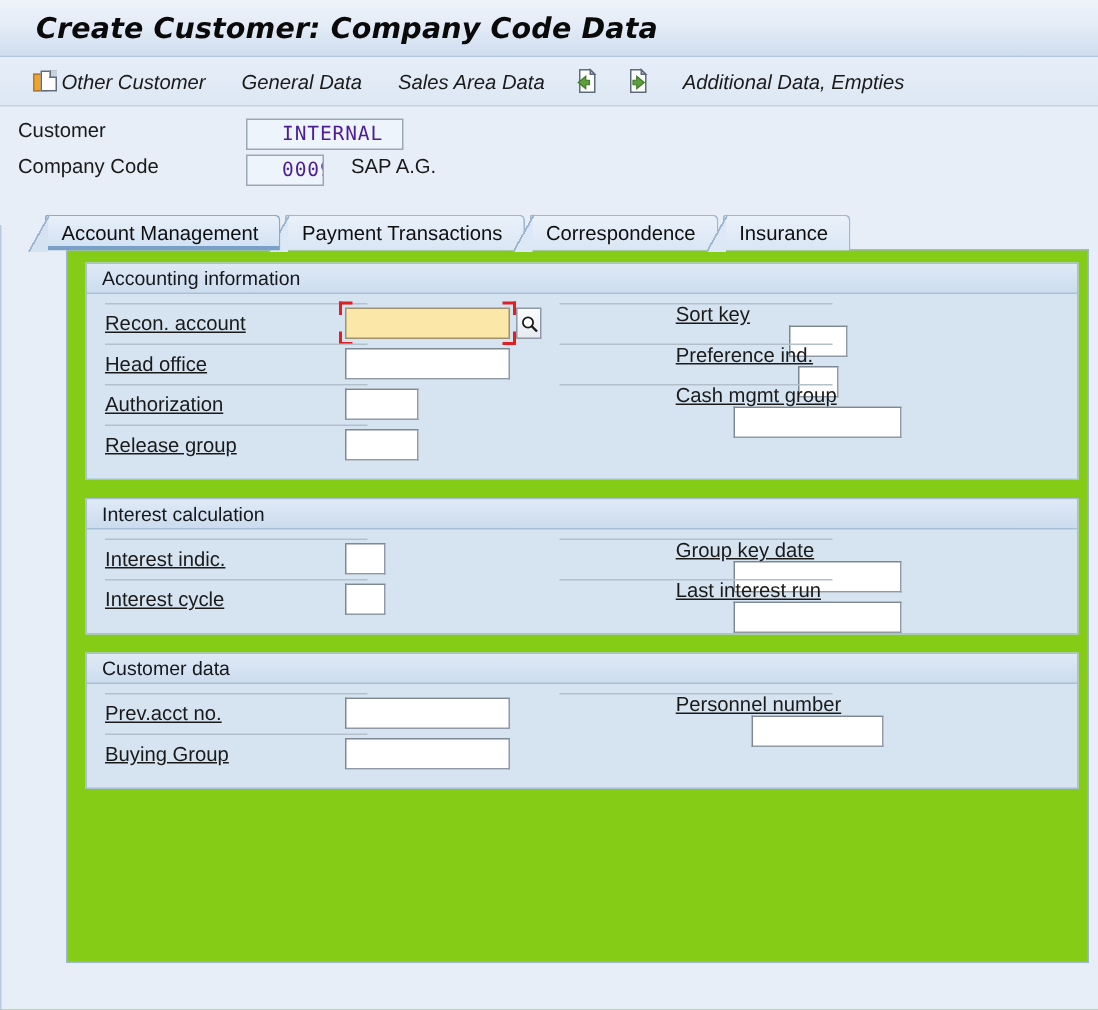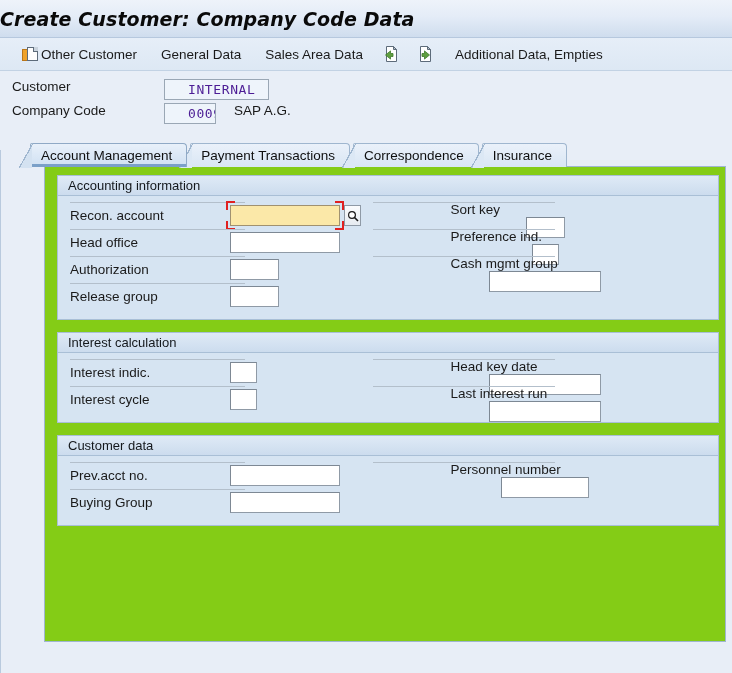--- a/index.html
+++ b/index.html
@@ -17,20 +17,21 @@
     position: relative;
   }
 
   
   .titlebar {
     height: 38px;
     background: linear-gradient(to bottom, #eef3fa 0%, #e4ecf7 45%, #cfddee 100%);
     border-bottom: 1px solid #b6c8de;
     display: flex;
     align-items: center;
+    padding-left: 24px;
     box-sizing: border-box;
   }
   .titlebar .title {
     font-family: "DejaVu Sans", sans-serif;
     font-size: 19px;
     font-weight: bold;
     font-style: italic;
     color: #0a0a0a;
     letter-spacing: 0.1px;
   }
@@ -52,21 +53,21 @@
     padding: 0 7px;
     margin-right: 6px;
     cursor: default;
     font-size: 13.5px;
     color: #1a1a1a;
     border: 1px solid transparent;
     border-radius: 2px;
     white-space: nowrap;
   }
   .tb-item.icon-only { padding: 0 4px; }
-  .tb-item .lbl { margin-left: 2px; }
+  .tb-item .lbl { margin-left: 2px; font-style: italic; }
 
   
   .ic-othercust { position: relative; width: 17px; height: 16px; }
   .ic-othercust .sq-orange {
     position: absolute; left: 0; top: 3px; width: 10px; height: 12px;
     background: #f0a32a; border: 1px solid #b9761a;
     box-sizing: border-box;
   }
   .ic-othercust .sq-white {
     position: absolute; left: 5px; top: 1px; width: 11px; height: 14px;
@@ -190,21 +191,21 @@
   .fcell.col-left  { width: 330px; padding-left: 12px; box-sizing: border-box; }
   .fcell.col-right { width: 380px; padding-left: 8px; box-sizing: border-box; flex-direction: column; }
 
   .flabel {
     font-size: 13.5px;
     color: #1a1a1a;
     white-space: nowrap;
     position: relative;
     z-index: 1;
   }
-  .fcell .flabel { width: 160px; }
+  .fcell .flabel { width: 160px; text-decoration: underline; }
   .fcell.col-right .flabel { width: 190px; }
 
   
   .fsep {
     position: absolute;
     left: 12px;
     top: 0;
     height: 1px;
     background: #b3bfcb;
   }
@@ -393,21 +394,21 @@
         <div class="group-header"><span>Interest calculation</span></div>
         <div class="group-body">
           <div class="frow">
             <div class="fcell col-left">
               <div class="fsep" style="width: 175px;"></div>
               <span class="flabel">Interest indic.</span>
               <span class="focuswrap"><input type="text" class="finput" value="" style="width: 27px;"></span>
             </div>
             <div class="fcell col-right">
               <div class="fsep" style="width: 182px;"></div>
-              <span class="flabel">Head key date</span>
+              <span class="flabel">Group key date</span>
               <span class="focuswrap"><input type="text" class="finput" value="" style="width: 112px;"></span>
             </div>
           </div>
           <div class="frow">
             <div class="fcell col-left">
               <div class="fsep" style="width: 175px;"></div>
               <span class="flabel">Interest cycle</span>
               <span class="focuswrap"><input type="text" class="finput" value="" style="width: 27px;"></span>
             </div>
             <div class="fcell col-right">

